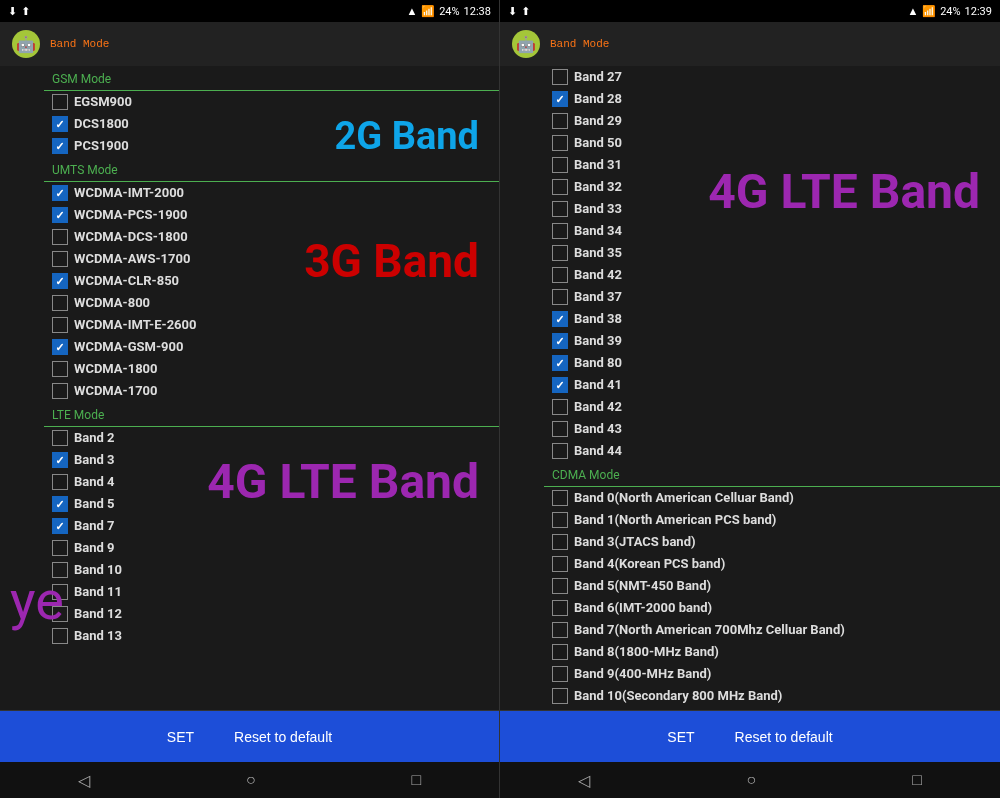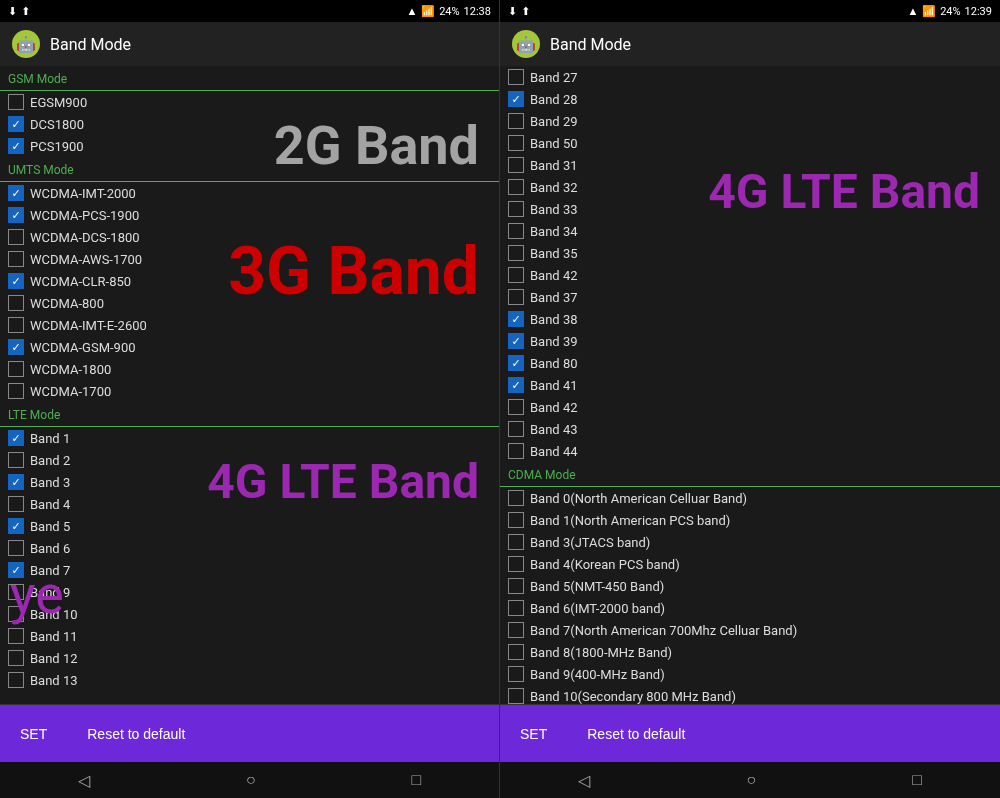--- a/index.html
+++ b/index.html
@@ -56,46 +56,48 @@
       width: 28px;
       height: 28px;
       background: #a4c639;
       border-radius: 50%;
       display: flex;
       align-items: center;
       justify-content: center;
       font-size: 16px;
     }
     .title-bar .title-text {
-      font-size: 16px;
-      color: #ffffff;
+      font-size: 11px;
+      color: #f97316;
       font-weight: 400;
+      font-family: Liberation Mono, monospace;
     }
     .scroll-area {
       flex: 1;
       overflow-y: auto;
       overflow-x: hidden;
       background: #1a1a1a;
+      padding-left: 44px;
     }
     .scroll-area::-webkit-scrollbar { width: 3px; }
     .scroll-area::-webkit-scrollbar-track { background: #111; }
     .scroll-area::-webkit-scrollbar-thumb { background: #555; }
     .section-header {
       background: #1a1a1a;
       color: #4caf50;
       font-size: 12px;
       padding: 4px 8px;
       border-bottom: 1px solid #4caf50;
       margin-top: 2px;
     }
     .item-row {
       display: flex;
-      align-items: center;
       padding: 3px 8px;
       min-height: 22px;
+      font-weight: bold;
     }
     .checkbox {
       width: 16px;
       height: 16px;
       border: 1px solid #888;
       margin-right: 6px;
       flex-shrink: 0;
       display: flex;
       align-items: center;
       justify-content: center;
@@ -108,25 +110,25 @@
     .checkbox.checked::after {
       content: '✓';
       color: #fff;
       font-size: 11px;
     }
     .item-label {
       font-size: 13px;
       color: #ddd;
     }
     .bottom-bar {
-      height: 58px;
-      background: #6d28d9;
-      display: flex;
-      align-items: center;
-      justify-content: flex-start;
+      height: 52px;
+      background: #1d4ed8;
+      display: flex;
+      align-items: center;
+      justify-content: center;
       flex-shrink: 0;
       border-top: 1px solid #333;
     }
     .bottom-bar button {
       background: transparent;
       border: none;
       color: #fff;
       font-size: 14px;
       cursor: pointer;
       padding: 8px 20px;
@@ -158,30 +160,30 @@
     .floating-labels {
       position: absolute;
       top: 0; left: 0; right: 0; bottom: 0;
       pointer-events: none;
       z-index: 10;
     }
     .float-2g {
       position: absolute;
       top: 50px;
       right: 20px;
-      font-size: 54px;
+      font-size: 38px;
       font-weight: bold;
-      color: #a3a3a3;
+      color: #0ea5e9;
       line-height: 1.1;
     }
     .float-3g {
       position: absolute;
       top: 170px;
       right: 20px;
-      font-size: 66px;
+      font-size: 46px;
       font-weight: bold;
       color: #cc0000;
       line-height: 1.1;
     }
     .float-4g-left {
       position: absolute;
       top: 390px;
       right: 20px;
       font-size: 48px;
       font-weight: bold;
@@ -299,42 +301,34 @@
         <div class="checkbox"></div>
         <span class="item-label">WCDMA-1800</span>
       </div>
       <div class="item-row">
         <div class="checkbox"></div>
         <span class="item-label">WCDMA-1700</span>
       </div>
 
       <div class="section-header">LTE Mode</div>
       <div class="item-row">
-        <div class="checkbox checked"></div>
-        <span class="item-label">Band 1</span>
-      </div>
-      <div class="item-row">
         <div class="checkbox"></div>
         <span class="item-label">Band 2</span>
       </div>
       <div class="item-row">
         <div class="checkbox checked"></div>
         <span class="item-label">Band 3</span>
       </div>
       <div class="item-row">
         <div class="checkbox"></div>
         <span class="item-label">Band 4</span>
       </div>
       <div class="item-row">
         <div class="checkbox checked"></div>
         <span class="item-label">Band 5</span>
-      </div>
-      <div class="item-row">
-        <div class="checkbox"></div>
-        <span class="item-label">Band 6</span>
       </div>
       <div class="item-row">
         <div class="checkbox checked"></div>
         <span class="item-label">Band 7</span>
       </div>
       <div class="item-row">
         <div class="checkbox"></div>
         <span class="item-label">Band 9</span>
       </div>
       <div class="item-row">

